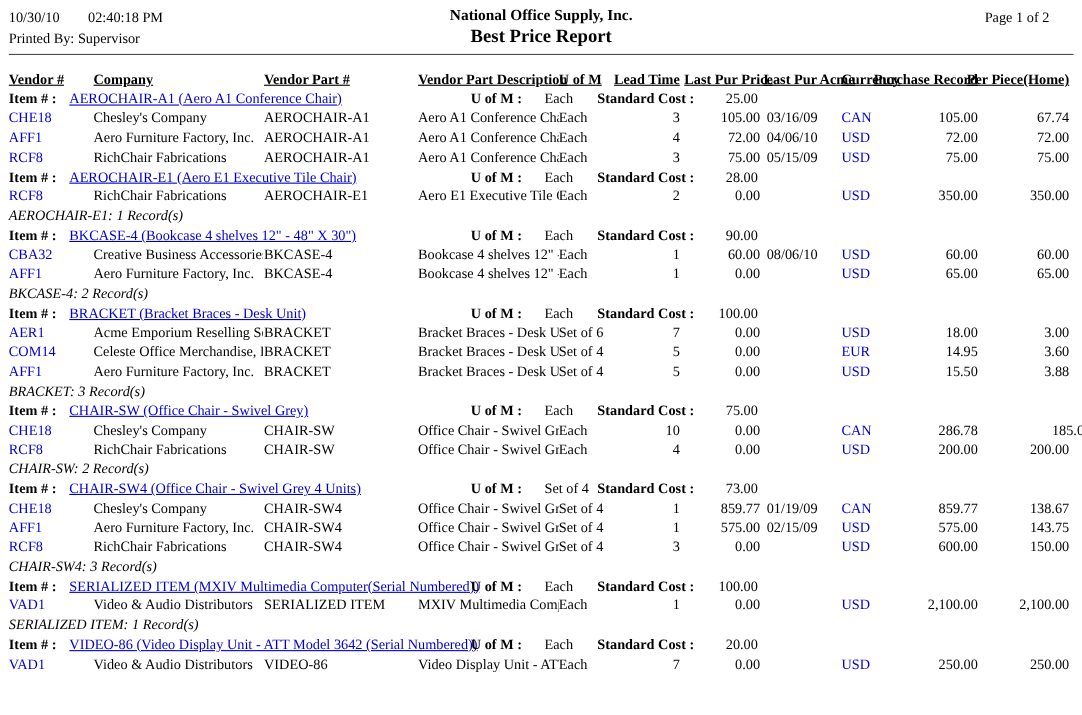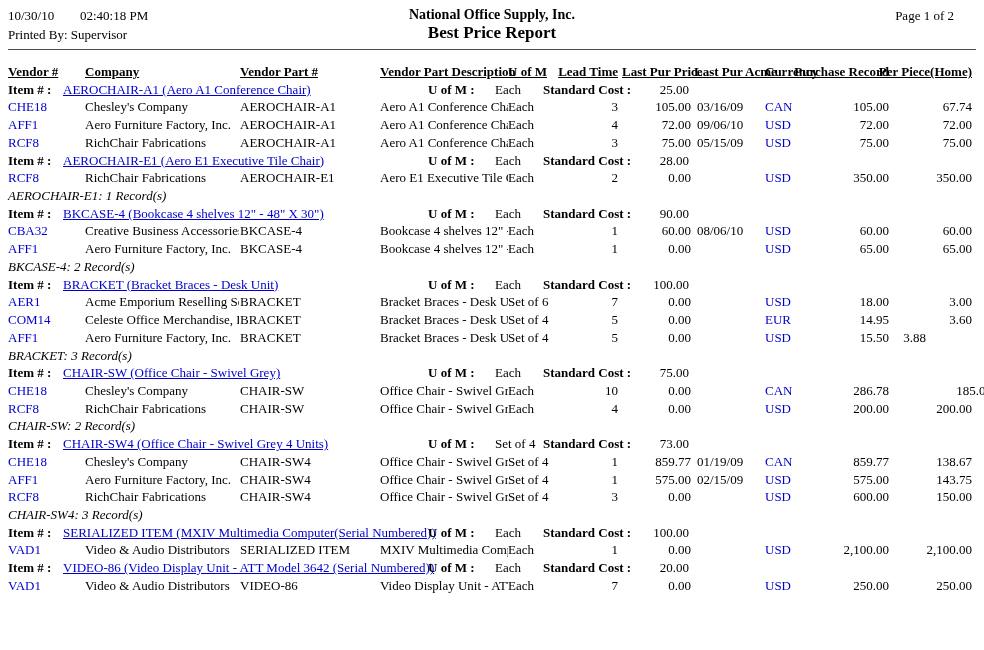--- a/index.html
+++ b/index.html
@@ -74,21 +74,21 @@
           <span class="c num" style="left: 870px; width: 102px;">67.74</span>
         </div>
         <div class="row">
           <span class="c link2" style="left: 8px;">AFF1</span>
           <span class="c clip" style="left: 85px; width: 154px;">Aero Furniture Factory, Inc.</span>
           <span class="c clip" style="left: 240px; width: 139px;">AEROCHAIR-A1</span>
           <span class="c clip" style="left: 380px; width: 128px;">Aero A1 Conference Chair</span>
           <span class="c clip" style="left: 508px; width: 56px;">Each</span>
           <span class="c num" style="left: 545px; width: 73px;">4</span>
           <span class="c num" style="left: 622px; width: 69px;">72.00</span>
-          <span class="c" style="left: 697px;">09/06/10</span>
+          <span class="c" style="left: 697px;">04/06/10</span>
           <span class="c link2" style="left: 765px;">USD</span>
           <span class="c num" style="left: 790px; width: 99px;">72.00</span>
           <span class="c num" style="left: 870px; width: 102px;">72.00</span>
         </div>
         <div class="row">
           <span class="c link2" style="left: 8px;">RCF8</span>
           <span class="c clip" style="left: 85px; width: 154px;">RichChair Fabrications</span>
           <span class="c clip" style="left: 240px; width: 139px;">AEROCHAIR-A1</span>
           <span class="c clip" style="left: 380px; width: 128px;">Aero A1 Conference Chair</span>
           <span class="c clip" style="left: 508px; width: 56px;">Each</span>
@@ -204,21 +204,21 @@
           <span class="c link2" style="left: 8px;">AFF1</span>
           <span class="c clip" style="left: 85px; width: 154px;">Aero Furniture Factory, Inc.</span>
           <span class="c clip" style="left: 240px; width: 139px;">BRACKET</span>
           <span class="c clip" style="left: 380px; width: 128px;">Bracket Braces - Desk Unit</span>
           <span class="c clip" style="left: 508px; width: 56px;">Set of 4</span>
           <span class="c num" style="left: 545px; width: 73px;">5</span>
           <span class="c num" style="left: 622px; width: 69px;">0.00</span>
           <span class="c" style="left: 697px;"></span>
           <span class="c link2" style="left: 765px;">USD</span>
           <span class="c num" style="left: 790px; width: 99px;">15.50</span>
-          <span class="c num" style="left: 824px; width: 102px;">3.88</span>
+          <span class="c num" style="left: 870px; width: 102px;">3.88</span>
         </div>
         <div class="row">
           <span class="c i" style="left: 8px;">BRACKET: 3 Record(s)</span>
         </div>
       </div>
       <div>
         <div class="row">
           <span class="c b" style="left: 8px;">Item # :</span>
           <span class="c link" style="left: 63px;">CHAIR-SW (Office Chair - Swivel Grey)</span>
           <span class="c b" style="left: 428px;">U of M :</span>
@@ -323,20 +323,23 @@
           <span class="c clip" style="left: 240px; width: 139px;">SERIALIZED ITEM</span>
           <span class="c clip" style="left: 380px; width: 128px;">MXIV Multimedia Computer</span>
           <span class="c clip" style="left: 508px; width: 56px;">Each</span>
           <span class="c num" style="left: 545px; width: 73px;">1</span>
           <span class="c num" style="left: 622px; width: 69px;">0.00</span>
           <span class="c" style="left: 697px;"></span>
           <span class="c link2" style="left: 765px;">USD</span>
           <span class="c num" style="left: 790px; width: 99px;">2,100.00</span>
           <span class="c num" style="left: 870px; width: 102px;">2,100.00</span>
         </div>
+        <div class="row">
+          <span class="c i" style="left: 8px;">SERIALIZED ITEM: 1 Record(s)</span>
+        </div>
       </div>
       <div>
         <div class="row">
           <span class="c b" style="left: 8px;">Item # :</span>
           <span class="c link" style="left: 63px;">VIDEO-86 (Video Display Unit - ATT Model 3642 (Serial Numbered))</span>
           <span class="c b" style="left: 428px;">U of M :</span>
           <span class="c" style="left: 495px;">Each</span>
           <span class="c b" style="left: 543px;">Standard Cost :</span>
           <span class="c num" style="left: 591px; width: 98px;">20.00</span>
         </div>

